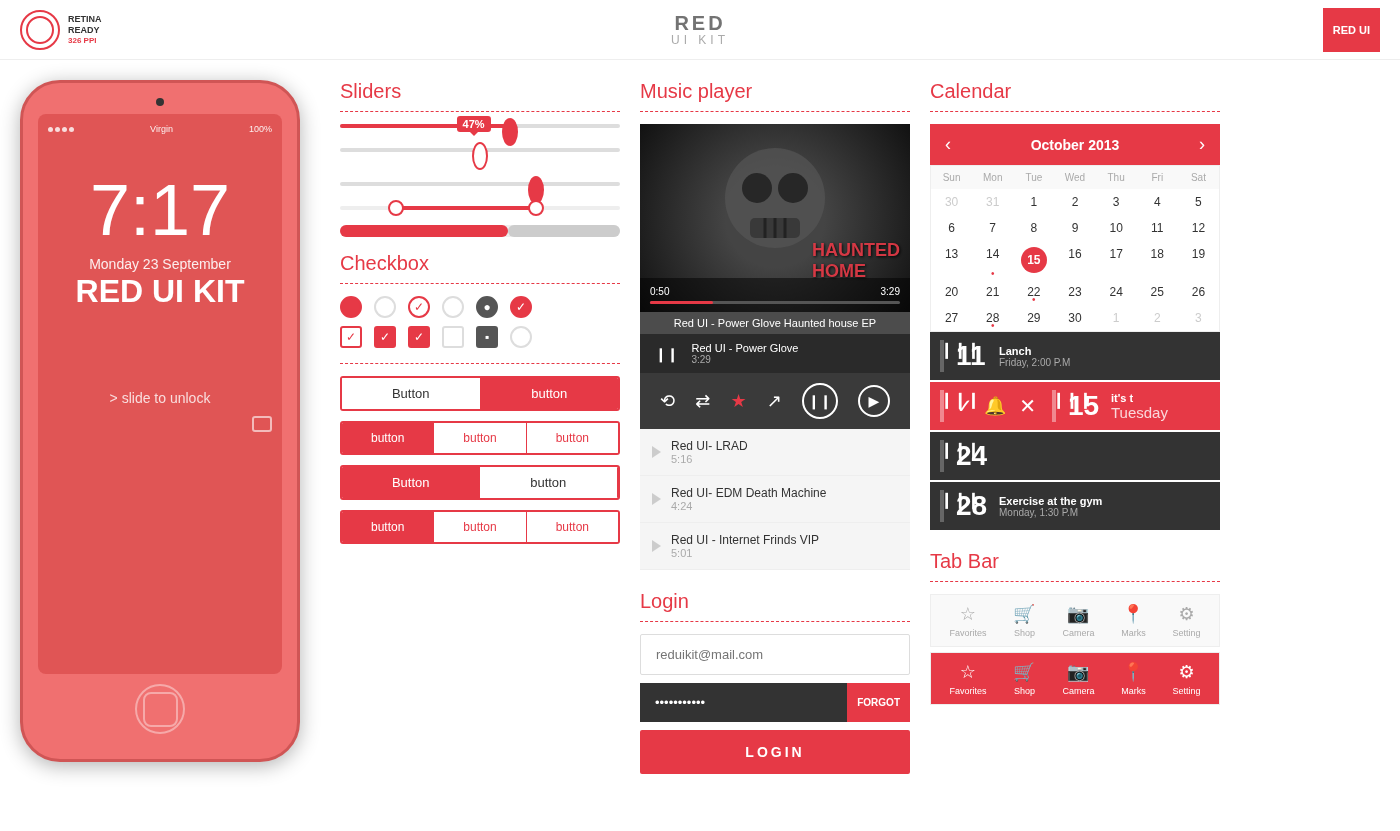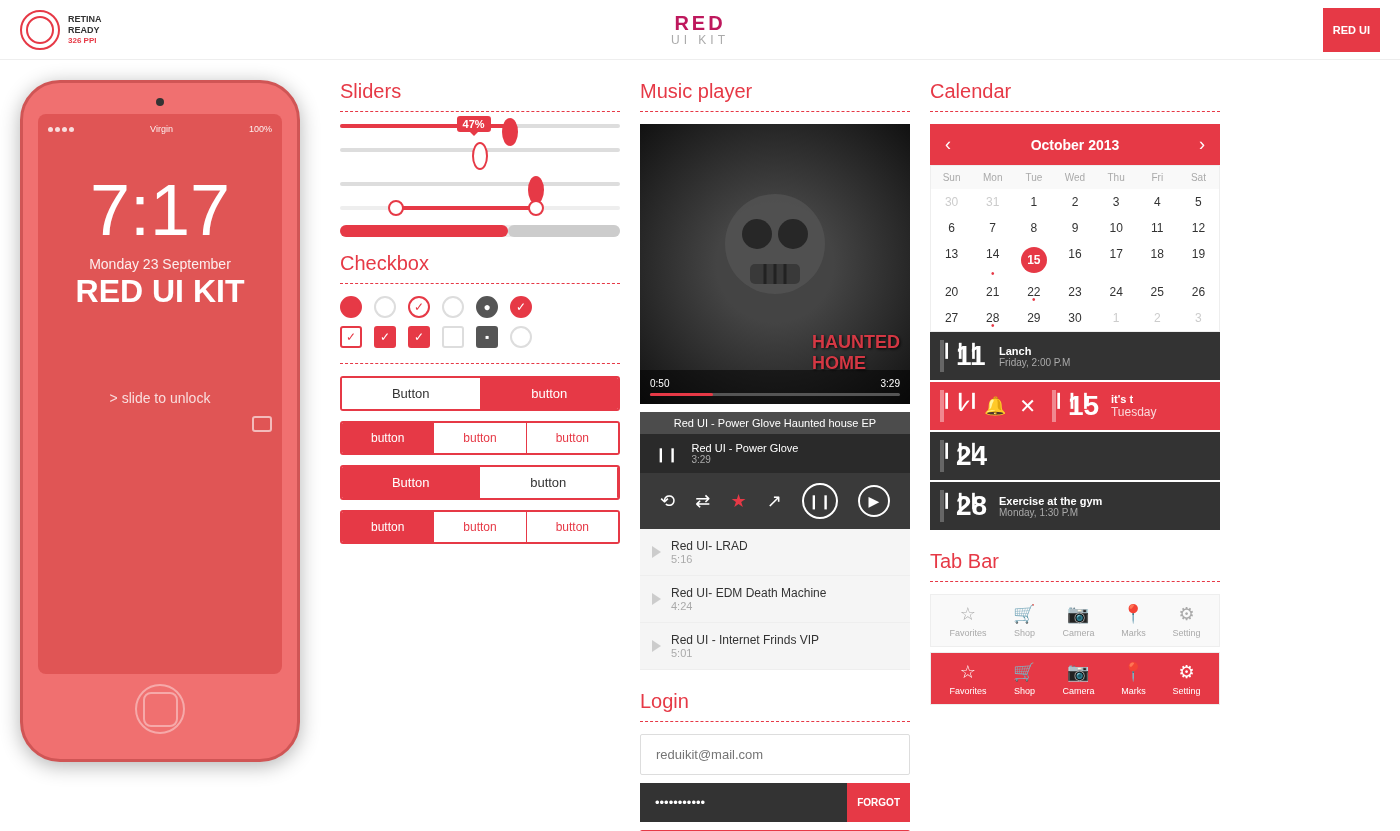--- a/index.html
+++ b/index.html
@@ -6,21 +6,21 @@
     body { font-family: 'Helvetica Neue', Arial, sans-serif; background: #fff; width: 1400px; min-height: 831px; overflow: hidden; }
 
     
     .header { display: flex; align-items: center; justify-content: center; padding: 12px 20px; border-bottom: 1px solid #eee; position: relative; height: 60px; }
     .header-logo { position: absolute; left: 20px; display: flex; align-items: center; gap: 8px; }
     .logo-circle { width: 40px; height: 40px; border: 2px solid #e63946; border-radius: 50%; display: flex; align-items: center; justify-content: center; }
     .logo-circle-inner { width: 28px; height: 28px; border: 2px solid #e63946; border-radius: 50%; }
     .logo-text { font-size: 9px; font-weight: bold; color: #333; line-height: 1.2; }
     .logo-ppi { font-size: 8px; color: #e63946; font-weight: bold; }
     .header-title { text-align: center; }
-    .header-title h1 { font-size: 20px; font-weight: bold; color: #be185d; letter-spacing: 3px; line-height: 1; }
+    .header-title h1 { font-size: 20px; font-weight: bold; color: #737373; letter-spacing: 3px; line-height: 1; }
     .header-title p { font-size: 12px; color: #aaa; letter-spacing: 4px; }
     .header-badge { position: absolute; right: 20px; background: #e63946; color: #fff; padding: 16px 10px; font-size: 11px; font-weight: bold; }
 
     
     .main { display: flex; padding: 20px; gap: 20px; }
 
     
     .phone-section { width: 300px; flex-shrink: 0; }
     .phone { background: #f07070; border-radius: 40px; padding: 15px; width: 280px; box-shadow: 0 4px 20px rgba(0,0,0,0.3); border: 3px solid #d05555; }
     .phone-top { display: flex; justify-content: center; margin-bottom: 8px; }
@@ -62,21 +62,21 @@
     .cb-square.dark { background: #555; border-color: #555; color: #fff; }
     .tab-row { display: flex; border: 2px solid #e63946; border-radius: 3px; margin-bottom: 10px; overflow: hidden; }
     .tab-btn { flex: 1; padding: 8px; text-align: center; font-size: 13px; cursor: pointer; }
     .tab-btn.white-active { background: #fff; color: #333; border-right: 1px solid #e63946; }
     .tab-btn.gray-active { background: #e63946; color: #fff; }
     .tab-btn.light-red { background: #e63946; color: #fff; }
     .tab-btn.outline { background: #fff; color: #e63946; }
 
     
     .music-section { }
-    .music-cover { width: 100%; height: 280px; background: #c2410c; position: relative; overflow: hidden; margin-bottom: 8px; }
+    .music-cover { width: 100%; height: 188px; background: #c2410c; position: relative; overflow: hidden; margin-bottom: 0; }
     .music-cover-art { width: 100%; height: 100%; background: radial-gradient(circle, #444 30%, #111 100%); display: flex; align-items: center; justify-content: center; position: relative; }
     .music-progress { position: absolute; bottom: 0; left: 0; right: 0; padding: 8px 10px; background: rgba(0,0,0,0.5); }
     .music-time-row { display: flex; justify-content: space-between; font-size: 10px; color: #fff; margin-bottom: 4px; }
     .music-bar { height: 3px; background: #555; border-radius: 2px; }
     .music-bar-fill { height: 100%; background: #e63946; border-radius: 2px; width: 25%; }
     .music-title-bar { background: rgba(0,0,0,0.7); padding: 5px 10px; font-size: 11px; color: #fff; text-align: center; }
     .music-controls-bar { background: #2a2a2a; display: flex; align-items: center; padding: 8px 15px; gap: 5px; }
     .music-play-icon { color: #fff; font-size: 14px; margin-right: 8px; }
     .music-track-info { color: #fff; font-size: 11px; flex: 1; }
     .music-ctrl-pause { width: 36px; height: 36px; border: 2px solid #fff; border-radius: 50%; display: flex; align-items: center; justify-content: center; color: #fff; font-size: 14px; }
@@ -471,21 +471,21 @@
           <div style="width:4px; background:rgba(255,255,255,0.4); align-self:stretch; margin-right:4px;">❙❙❙</div>
           <div class="cal-event-actions" style="display:flex; gap:12px; align-items:center; margin-right:8px;">
             <span style="color:#fff; font-size:20px; cursor:pointer;">✓</span>
             <span style="color:#fff; font-size:18px; cursor:pointer;">🔔</span>
             <span style="color:#fff; font-size:20px; cursor:pointer;">✕</span>
           </div>
           <div style="width:4px; background:rgba(255,255,255,0.4); align-self:stretch; margin-right:4px;">❙❙❙</div>
           <span class="cal-event-num">15</span>
           <div class="cal-event-info">
             <div class="cal-event-title">it's t</div>
-            <div class="cal-event-time" style="color:rgba(255,255,255,0.8);font-size:12px;">Tuesday</div>
+            <div class="cal-event-time" style="color:rgba(255,255,255,0.8);font-size:15px;">Tuesday</div>
           </div>
         </div>
 
         <div class="cal-event" style="background:#333; display:flex; align-items:center; padding:8px 10px; gap:8px;">
           <div style="width:4px; background:#666; align-self:stretch; margin-right:4px;">❙❙❙</div>
           <span class="cal-event-num">24</span>
         </div>
 
         <div class="cal-event" style="background:#333; display:flex; align-items:center; padding:8px 10px; gap:8px;">
           <div style="width:4px; background:#666; align-self:stretch; margin-right:4px;">❙❙❙</div>

